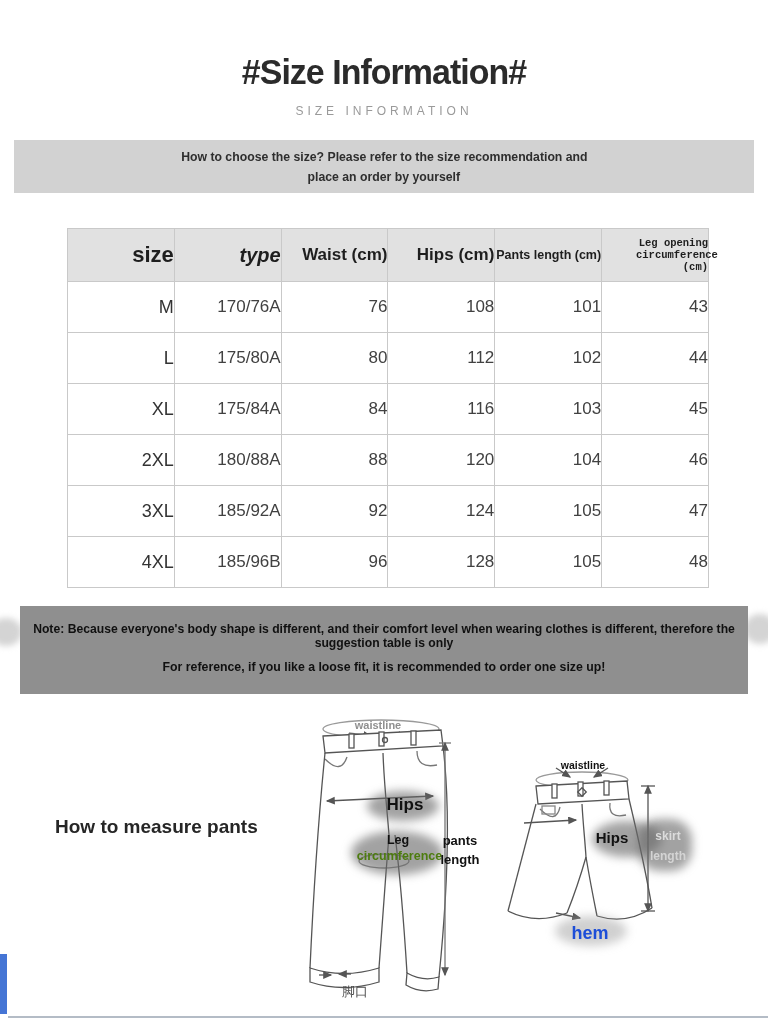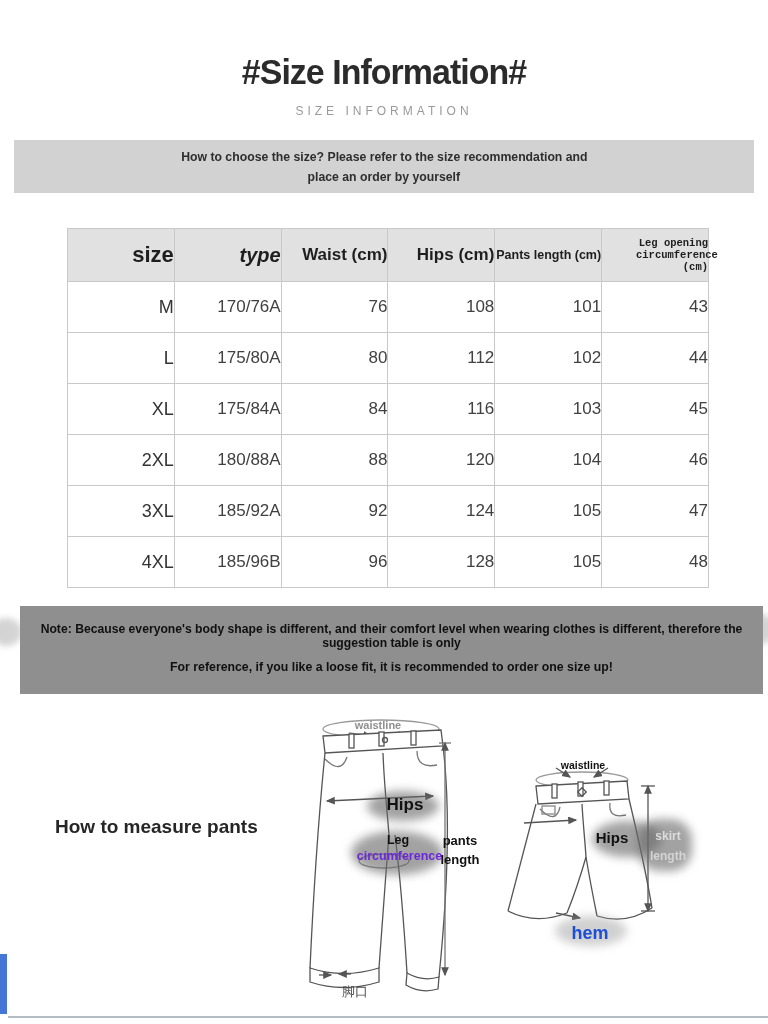--- a/index.html
+++ b/index.html
@@ -24,21 +24,21 @@
   table.size td{height:50px;background:#fff;color:#414141;font-size:17px;font-weight:normal;}
   table.size td.c0{font-size:18px;color:#333;}
   th.h0{font-size:22px;}
   th.h1{font-size:20px;font-style:italic;}
   th.h2,th.h3{font-size:17px;}
   th.h4{font-size:12.5px;}
   th.h5{font-size:10.5px;font-weight:bold;}
   th.h5 .wrap{display:inline-block;width:72px;line-height:12px;font-family:Liberation Mono, monospace;}
 
   
-  .note-banner{position:absolute;left:20px;top:606px;width:728px;height:88px;background:#8f8f8f;padding-left:15px;}
+  .note-banner{position:absolute;left:20px;top:606px;width:728px;height:88px;background:#8f8f8f;}
   .note-line1{position:absolute;left:0;top:16px;width:100%;text-align:center;
     font-size:12.3px;font-weight:bold;color:#101010;transform:scaleX(.99);}
   .note-line2{position:absolute;left:0;top:54px;width:100%;text-align:center;
     font-size:12.3px;font-weight:bold;color:#101010;}
   .ribbon-wedge{position:absolute;background:#d4d4d4;filter:blur(3px);border-radius:50%;}
   .wedge-left{left:-10px;top:618px;width:32px;height:28px;}
   .wedge-right{left:744px;top:614px;width:32px;height:30px;}
 
   
   .measure-heading{position:absolute;left:55px;top:816px;font-size:19px;font-weight:600;color:#262626;}
@@ -51,21 +51,21 @@
 
   .dlabel{position:absolute;text-align:center;z-index:3;}
   .smudge{position:absolute;border-radius:50%;filter:blur(5px);z-index:2;}
   .smudge.dark{background:rgba(105,105,105,.62);}
   .smudge.light{background:rgba(150,150,150,.45);}
 
   
   .p-waistline{left:28px;top:6px;width:90px;font-size:11px;font-weight:bold;color:#8f8f8f;}
   .p-hips{left:70px;top:82px;width:60px;font-size:17px;font-weight:bold;color:#111;}
   .p-leg1{left:58px;top:120px;width:70px;font-size:12.5px;font-weight:bold;color:#111;}
-  .p-leg2{left:32px;top:136px;width:125px;font-size:12.5px;font-weight:bold;color:#6d28d9;}
+  .p-leg2{left:32px;top:136px;width:125px;font-size:12.5px;font-weight:bold;color:#4d7c0f;}
   .p-len1{left:132px;top:120px;width:46px;font-size:13px;font-weight:bold;color:#111;}
   .p-len2{left:130px;top:139px;width:50px;font-size:13px;font-weight:bold;color:#111;}
   .p-cuff{left:18px;top:270px;width:64px;font-size:13px;color:#4a4a4a;}
 
   
   .s-waistline{left:48px;top:6px;width:70px;font-size:10.5px;font-weight:bold;color:#111;}
   .s-hips{left:82px;top:76px;width:60px;font-size:15px;font-weight:bold;color:#111;}
   .s-len1{left:146px;top:76px;width:44px;font-size:12px;font-weight:bold;color:#dcdcdc;}
   .s-len2{left:142px;top:96px;width:52px;font-size:12px;font-weight:bold;color:#d4d4d4;}
   .s-hem{left:58px;top:170px;width:64px;font-size:18px;font-weight:bold;color:#1d4ed8;}

